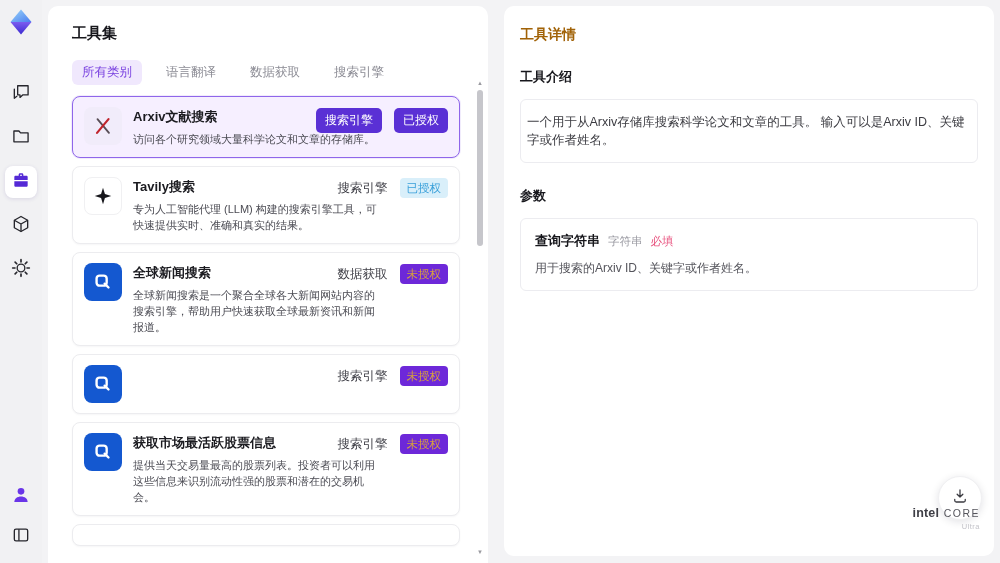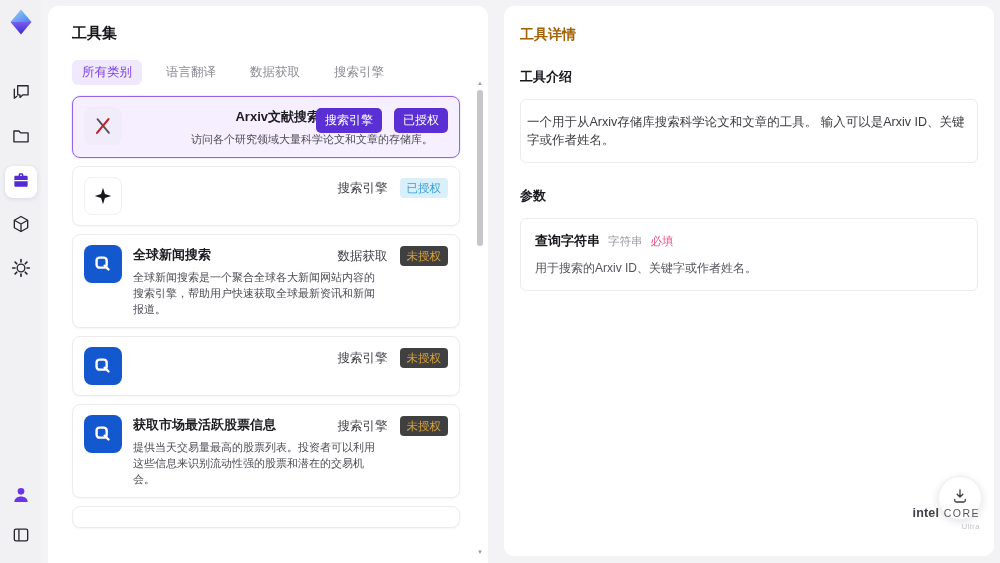--- a/index.html
+++ b/index.html
@@ -43,21 +43,20 @@
   .tool-list { padding-right:14px; }
   .tool-card {
     position:relative; display:flex; gap:11px; align-items:flex-start;
     background:#fff; border:1px solid #ececef; border-radius:8px;
     box-shadow:0 1px 2px rgba(20,20,40,.04);
     padding:10px 11px; margin-bottom:8px; cursor:pointer;
   }
   .tool-card.selected {
     background:#f6efff; border:1.5px solid #8f66ea;
     box-shadow:0 0 0 1px rgba(143,102,234,.12);
-    text-align:right;
   }
   .tool-icon {
     width:38px; height:38px; border-radius:8px; flex-shrink:0;
     display:flex; align-items:center; justify-content:center;
   }
   .icon-arxiv  { background:#f1ecfa; }
   .icon-tavily { background:#ffffff; border:1px solid #f0f0f2; }
   .icon-qblue  { background:#1458d0; }
   .tool-text { flex:1; min-width:0; padding-top:1px; }
   .tool-name { font-size:13px; font-weight:bold; color:#1b1b20; margin-right:128px; }
@@ -66,21 +65,21 @@
   }
   .tool-desc--wide { max-width:300px; }
   .tool-right {
     position:absolute; top:11px; right:11px;
     display:flex; align-items:center; gap:12px;
   }
   .tool-category { font-size:12.5px; color:#3c3c44; }
   .badge { font-size:11.5px; padding:2.5px 7px; border-radius:4px; white-space:nowrap; }
   .badge--solid  { background:#5a30d5; color:#fff; padding:4px 9px; border-radius:5px; font-size:12px; }
   .badge--blue   { background:#d9effa; color:#3aa0da; }
-  .badge--yellow { background:#404040; color:#d7a23c; }
+  .badge--yellow { background:#6d28d9; color:#d7a23c; }
 
   
   .scrollbar { position:absolute; top:72px; bottom:6px; right:3px; width:10px; }
   .scroll-arrow { width:10px; height:10px; font-size:6px; line-height:10px; text-align:center; color:#9a9aa0; cursor:pointer; }
   .scroll-track { position:absolute; top:12px; bottom:12px; left:2px; width:6px; }
   .scroll-thumb { width:6px; height:156px; border-radius:3px; background:#c6c6cb; cursor:grab; }
   .scroll-arrow.down { position:absolute; bottom:0; }
 
   
   .detail-card {
@@ -227,20 +226,24 @@
           <span class="badge badge--solid">已授权</span>
         </div>
       </div>
 
       <div class="tool-card">
         <div class="tool-icon icon-tavily">
           <svg width="22" height="22" viewBox="0 0 24 24" fill="#17171c">
             <path d="M12 3l2.1 6.9L21 12l-6.9 2.1L12 21l-2.1-6.9L3 12l6.9-2.1z"></path>
           </svg>
         </div>
+        <div class="tool-text">
+          <div class="tool-name">Tavily搜索</div>
+          <div class="tool-desc">专为人工智能代理 (LLM) 构建的搜索引擎工具，可快速提供实时、准确和真实的结果。</div>
+        </div>
         <div class="tool-right">
           <span class="tool-category">搜索引擎</span>
           <span class="badge badge--blue">已授权</span>
         </div>
       </div>
 
       <div class="tool-card">
         <div class="tool-icon icon-qblue">
           <svg width="22" height="22" viewBox="0 0 24 24" fill="none" stroke="#fff" stroke-width="2.6" stroke-linecap="round">
             <rect x="5" y="5" width="11" height="11" rx="3.2"></rect>

